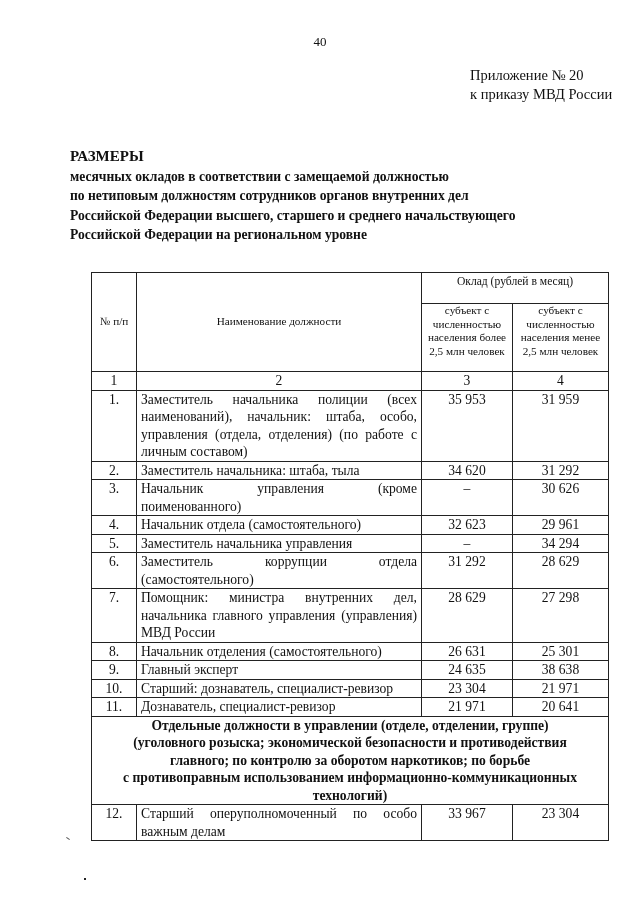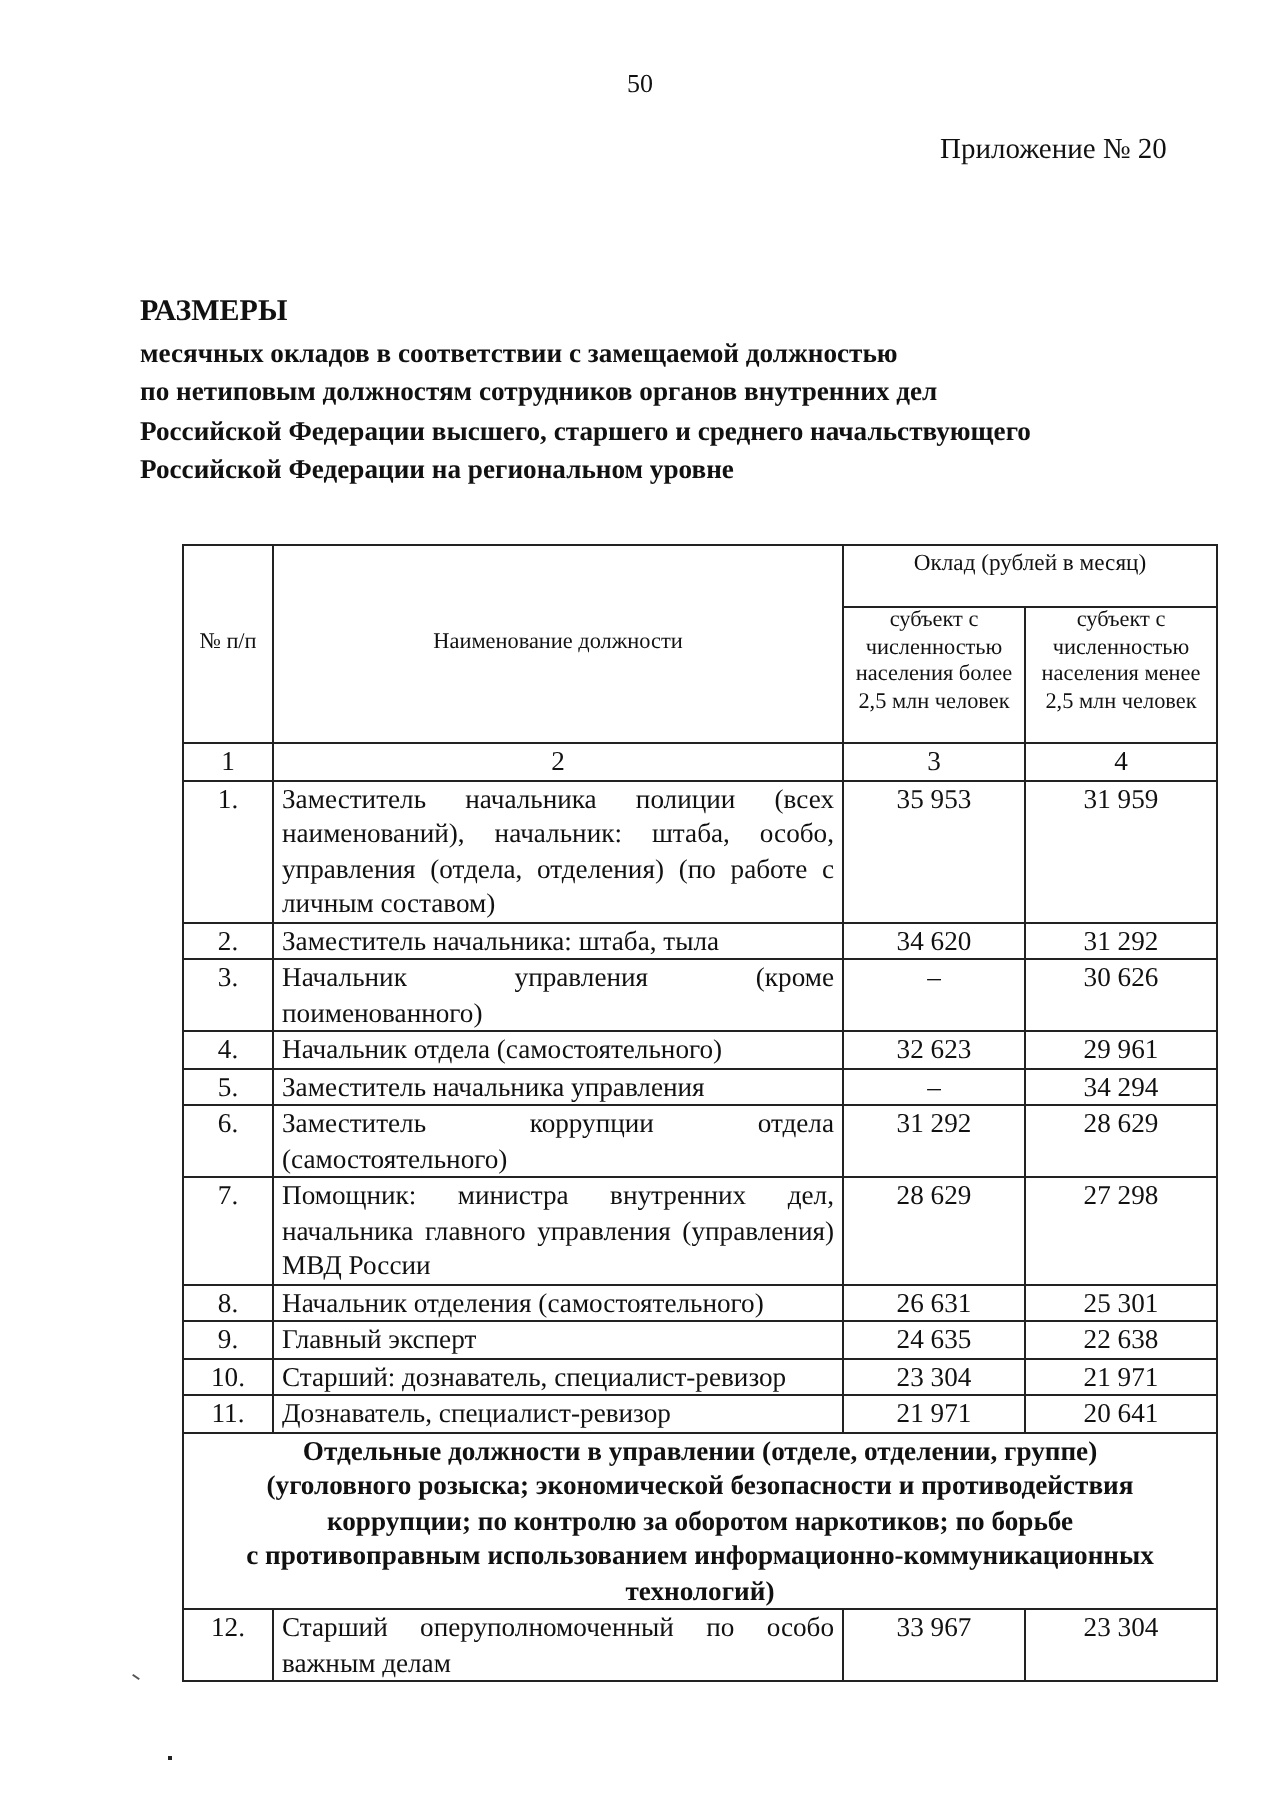--- a/index.html
+++ b/index.html
@@ -21,24 +21,25 @@
   .c4 { width: 87px; text-align: center; }
   .h-small { font-size: 11.2px !important; line-height: 13.5px !important; text-align: center; }
   .h-mid { vertical-align: middle !important; }
   .numrow td { text-align: center; line-height: 13px; font-size: 12.5px; }
   .section td { text-align: center; font-weight: bold; line-height: 18.5px; padding: 1px 2px; font-size: 13.4px; }
   .mark { position: absolute; background: #555; }
 </style>
 </head>
 <body>
 
-<div class="page-num">50</div>
+<div class="page-num">40</div>
 
 <div class="appendix">
   <div>Приложение № 20</div>
+  <div>к приказу МВД России</div>
 </div>
 
 <div class="title-block">
   <div class="t1">РАЗМЕРЫ</div>
   <div>месячных окладов в соответствии с замещаемой должностью</div>
   <div>по нетиповым должностям сотрудников органов внутренних дел</div>
   <div>Российской Федерации высшего, старшего и среднего начальствующего</div>
   <div>Российской Федерации на региональном уровне</div>
 </div>
 
@@ -113,40 +114,40 @@
   <tr>
     <td class="c1">8.</td>
     <td class="c2">Начальник отделения (самостоятельного)</td>
     <td class="c3">26 631</td>
     <td class="c4">25 301</td>
   </tr>
   <tr>
     <td class="c1">9.</td>
     <td class="c2">Главный эксперт</td>
     <td class="c3">24 635</td>
-    <td class="c4">22 638</td>
+    <td class="c4">38 638</td>
   </tr>
   <tr>
     <td class="c1">10.</td>
     <td class="c2">Старший: дознаватель, специалист-ревизор</td>
     <td class="c3">23 304</td>
     <td class="c4">21 971</td>
   </tr>
   <tr>
     <td class="c1">11.</td>
     <td class="c2">Дознаватель, специалист-ревизор</td>
     <td class="c3">21 971</td>
     <td class="c4">20 641</td>
   </tr>
 
   <tr class="section">
     <td colspan="4">
       <div>Отдельные должности в управлении (отделе, отделении, группе)</div>
       <div>(уголовного розыска; экономической безопасности и противодействия</div>
-      <div>коррупции; по контролю за оборотом наркотиков; по борьбе</div>
+      <div>главного; по контролю за оборотом наркотиков; по борьбе</div>
       <div>с противоправным использованием информационно-коммуникационных</div>
       <div>технологий)</div>
     </td>
   </tr>
 
   <tr>
     <td class="c1">12.</td>
     <td class="c2">Старший оперуполномоченный по особо важным делам</td>
     <td class="c3">33 967</td>
     <td class="c4">23 304</td>

